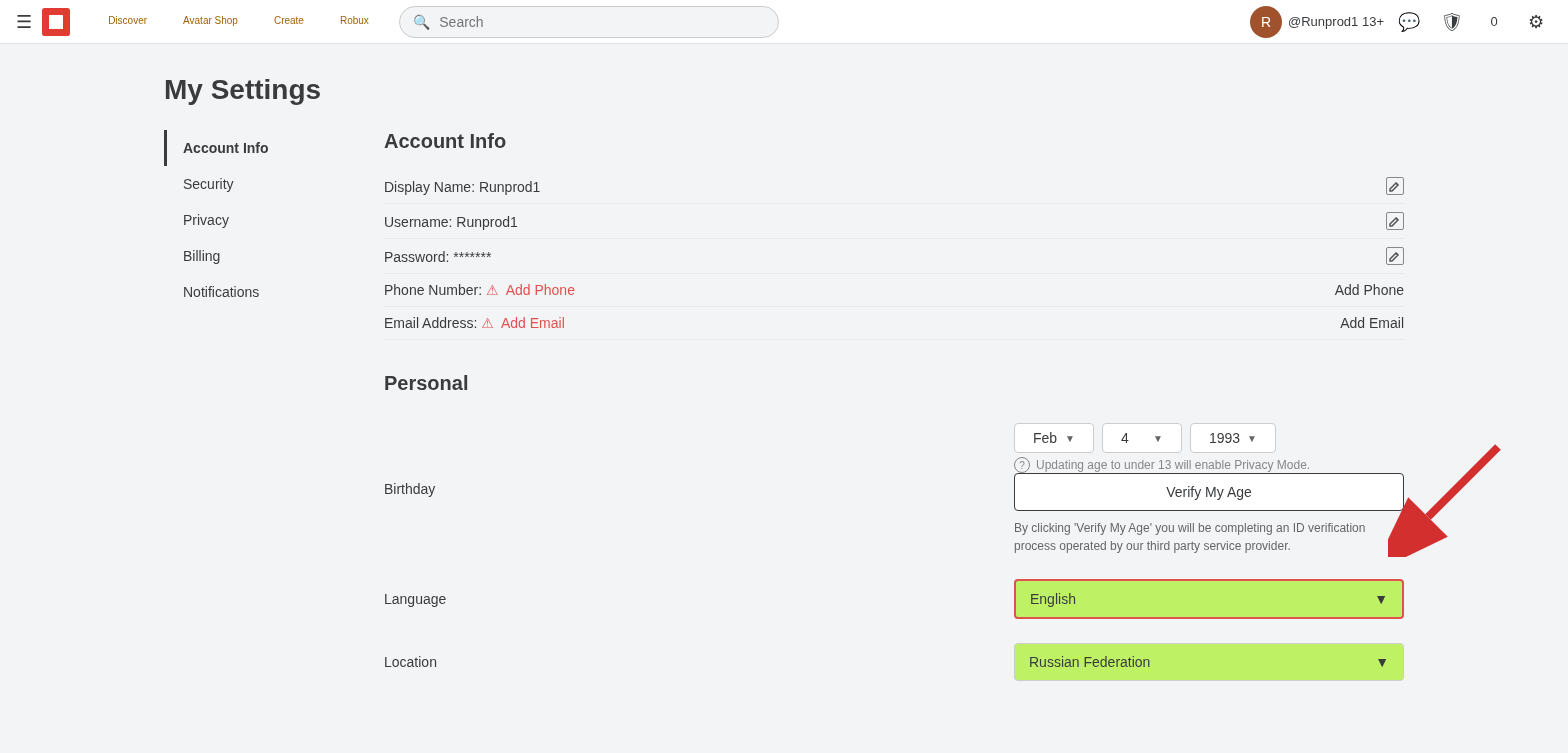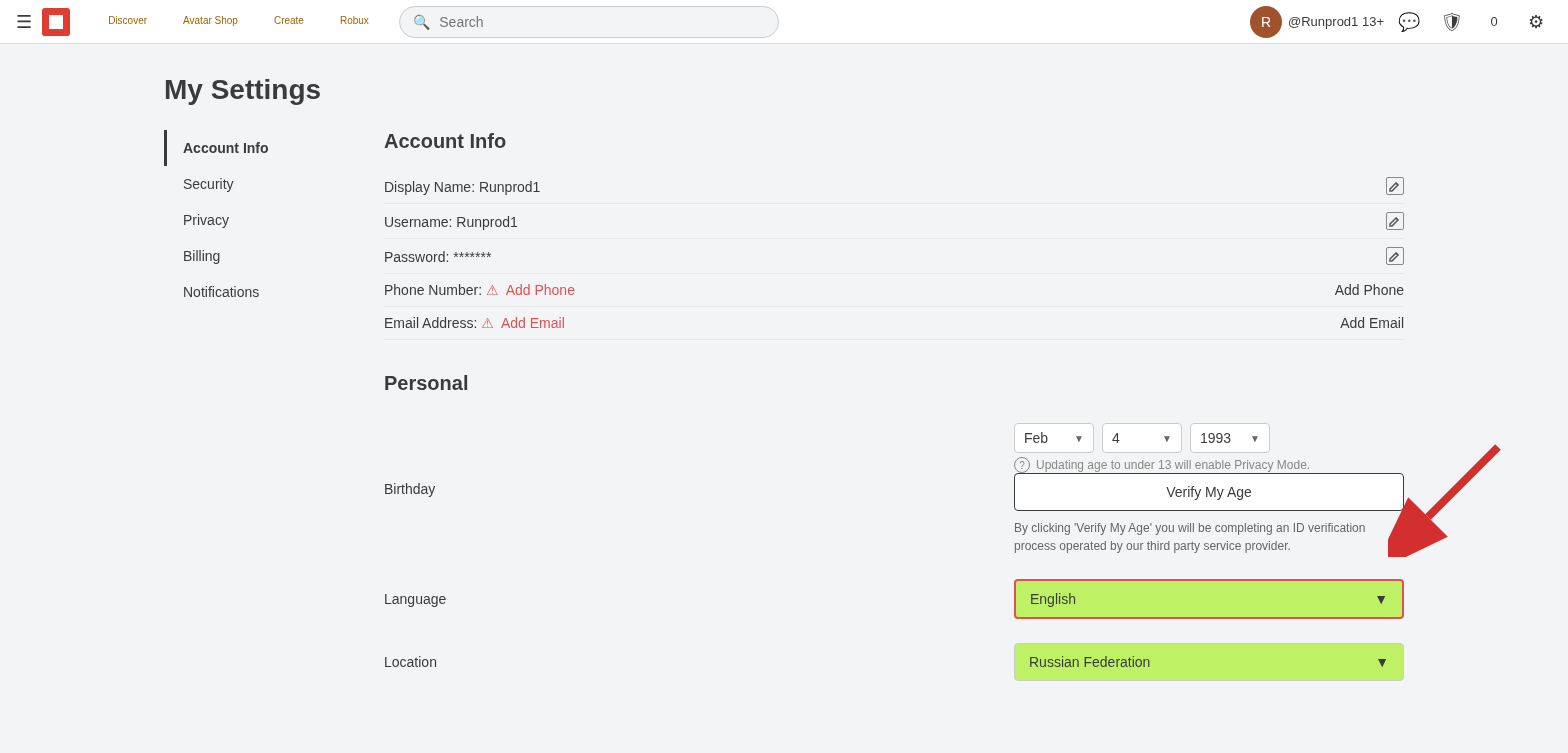--- a/index.html
+++ b/index.html
@@ -85,21 +85,21 @@
     .personal-row {
       display: flex; align-items: center; justify-content: space-between;
       padding: 12px 0;
     }
     .personal-label { font-size: 14px; color: #393b3d; min-width: 160px; }
 
     .birthday-selects { display: flex; gap: 8px; }
     .select-wrapper {
       display: flex; align-items: center;
       border: 1px solid #ccc; border-radius: 4px; background: #fff;
-      padding: 6px 9px; cursor: pointer; gap: 6px; min-width: 80px;
+      padding: 6px 18px; cursor: pointer; gap: 6px; min-width: 80px;
     }
     .select-wrapper select {
       border: none; background: transparent; outline: none;
       font-size: 14px; color: #393b3d; cursor: pointer; appearance: none; width: 100%;
     }
     .select-caret { font-size: 10px; color: #666; }
 
     .age-note { display: flex; align-items: center; gap: 6px; font-size: 12px; color: #888; margin-top: 4px; }
     .age-note-icon { width: 16px; height: 16px; border: 1.5px solid #888; border-radius: 50%; display: inline-flex; align-items: center; justify-content: center; font-size: 10px; color: #888; }
 

